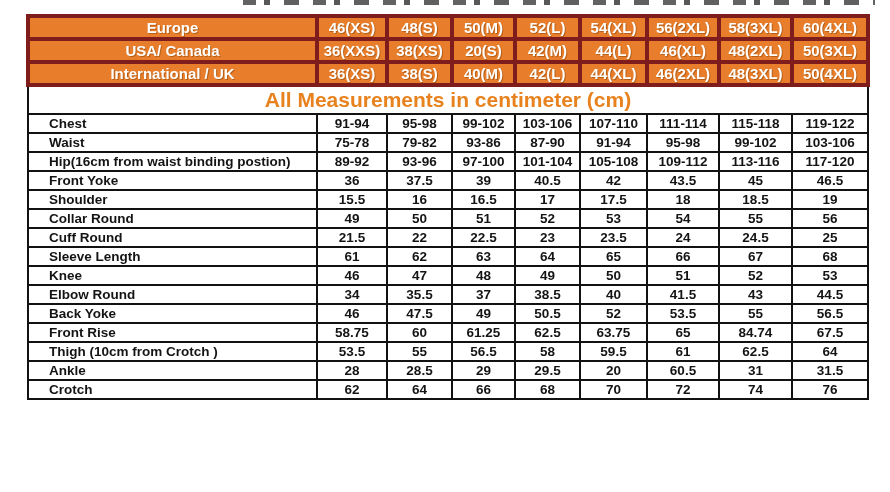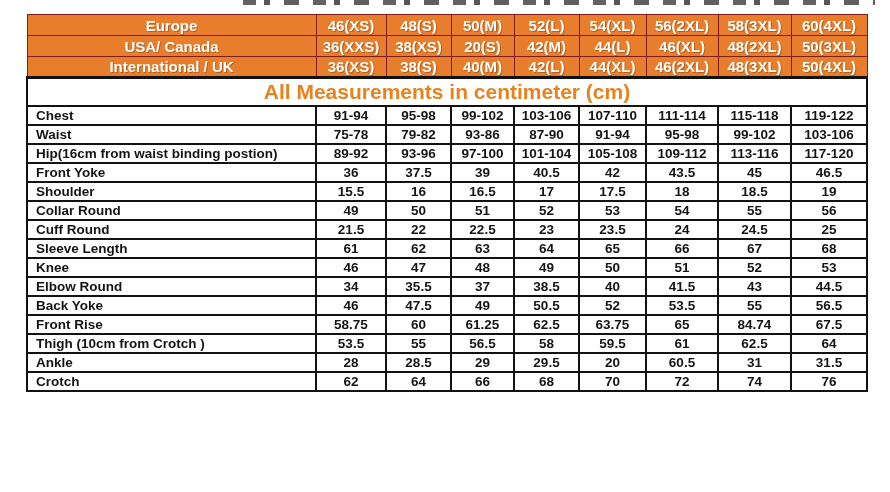--- a/index.html
+++ b/index.html
@@ -39,21 +39,21 @@
     overflow: hidden;
     white-space: nowrap;
     box-sizing: border-box;
   }
   tr.hdr td {
     background: #E87E2B;
     color: #ffffff;
     font-weight: bold;
     font-size: 15px;
     text-align: center;
-    border: 1px solid #7f1d1d;
+    border: 4px solid #7f1d1d;
     height: 21px;
     text-shadow: 1px 1px 0 rgba(140,70,10,0.55);
   }
   tr.note-row td {
     border: 2px solid #121212;
     border-top-width: 3px;
     color: #E8821E;
     font-weight: bold;
     font-size: 21px;
     text-align: center;
@@ -63,21 +63,21 @@
   tr.body-row td {
     border: 2px solid #121212;
     color: #141414;
     font-weight: bold;
     font-size: 13.5px;
     height: 17px;
     background: #ffffff;
   }
   tr.body-row td.label {
     text-align: left;
-    padding-left: 8px;
+    padding-left: 20px;
   }
   tr.body-row td.val,
   tr.hdr td.hdr-label {
     text-align: center;
   }
 </style>
 </head>
 <body>
 
 <div class="cropped-title"></div>

